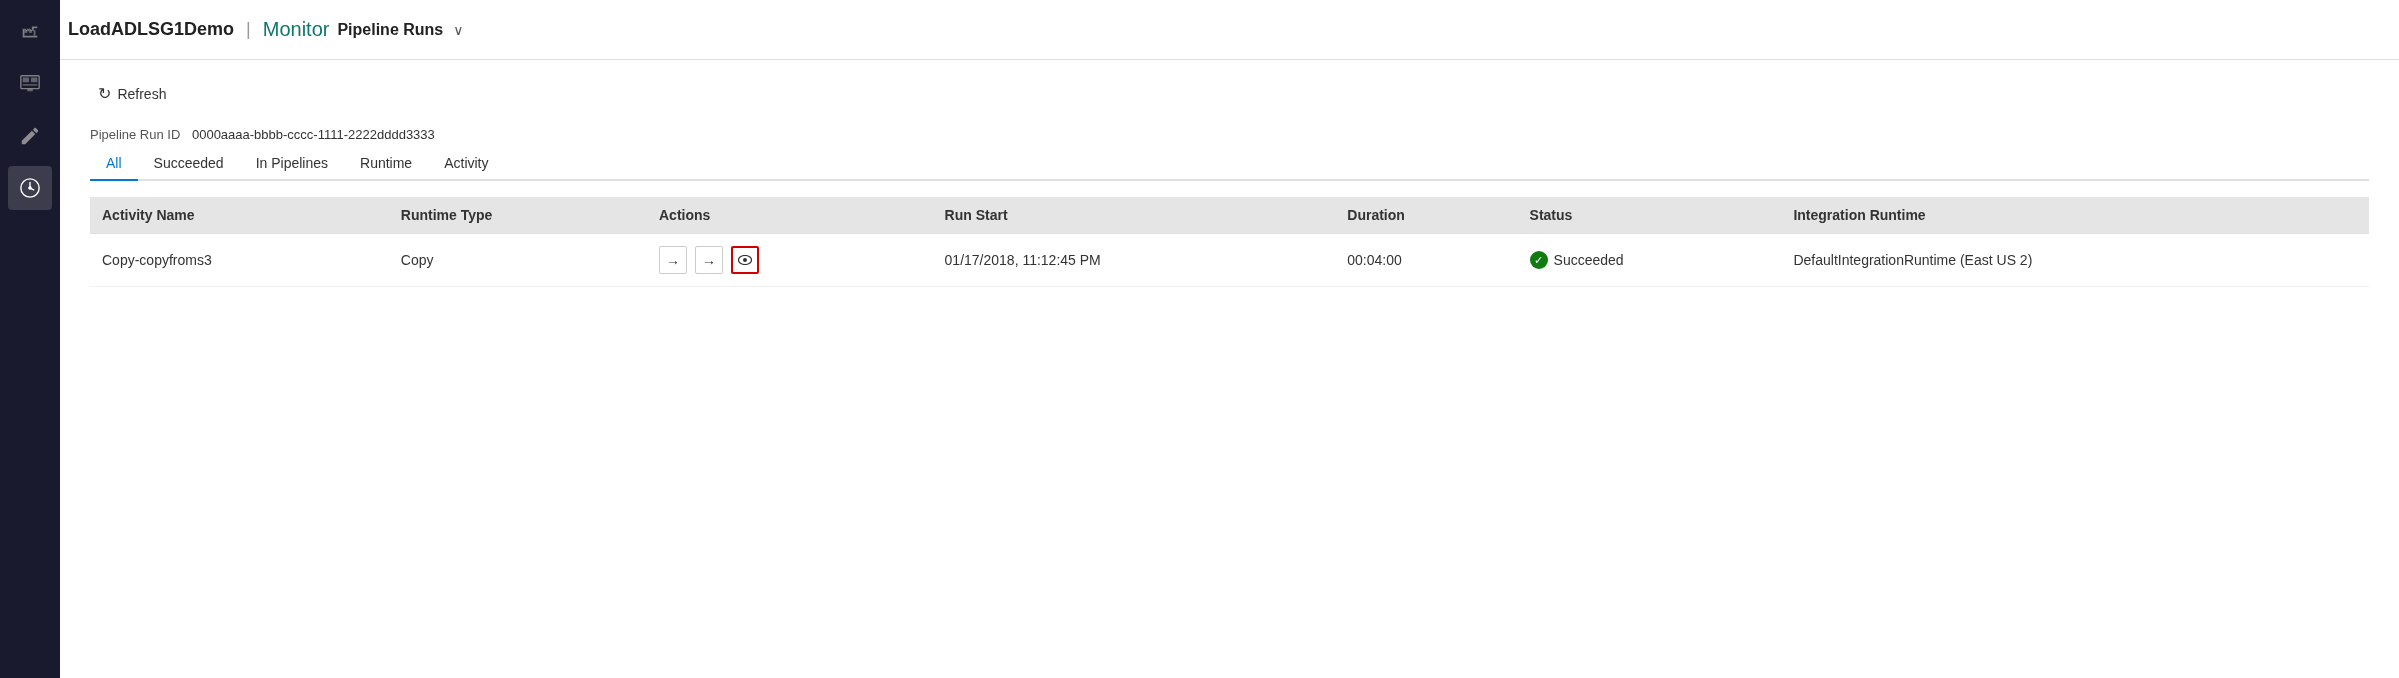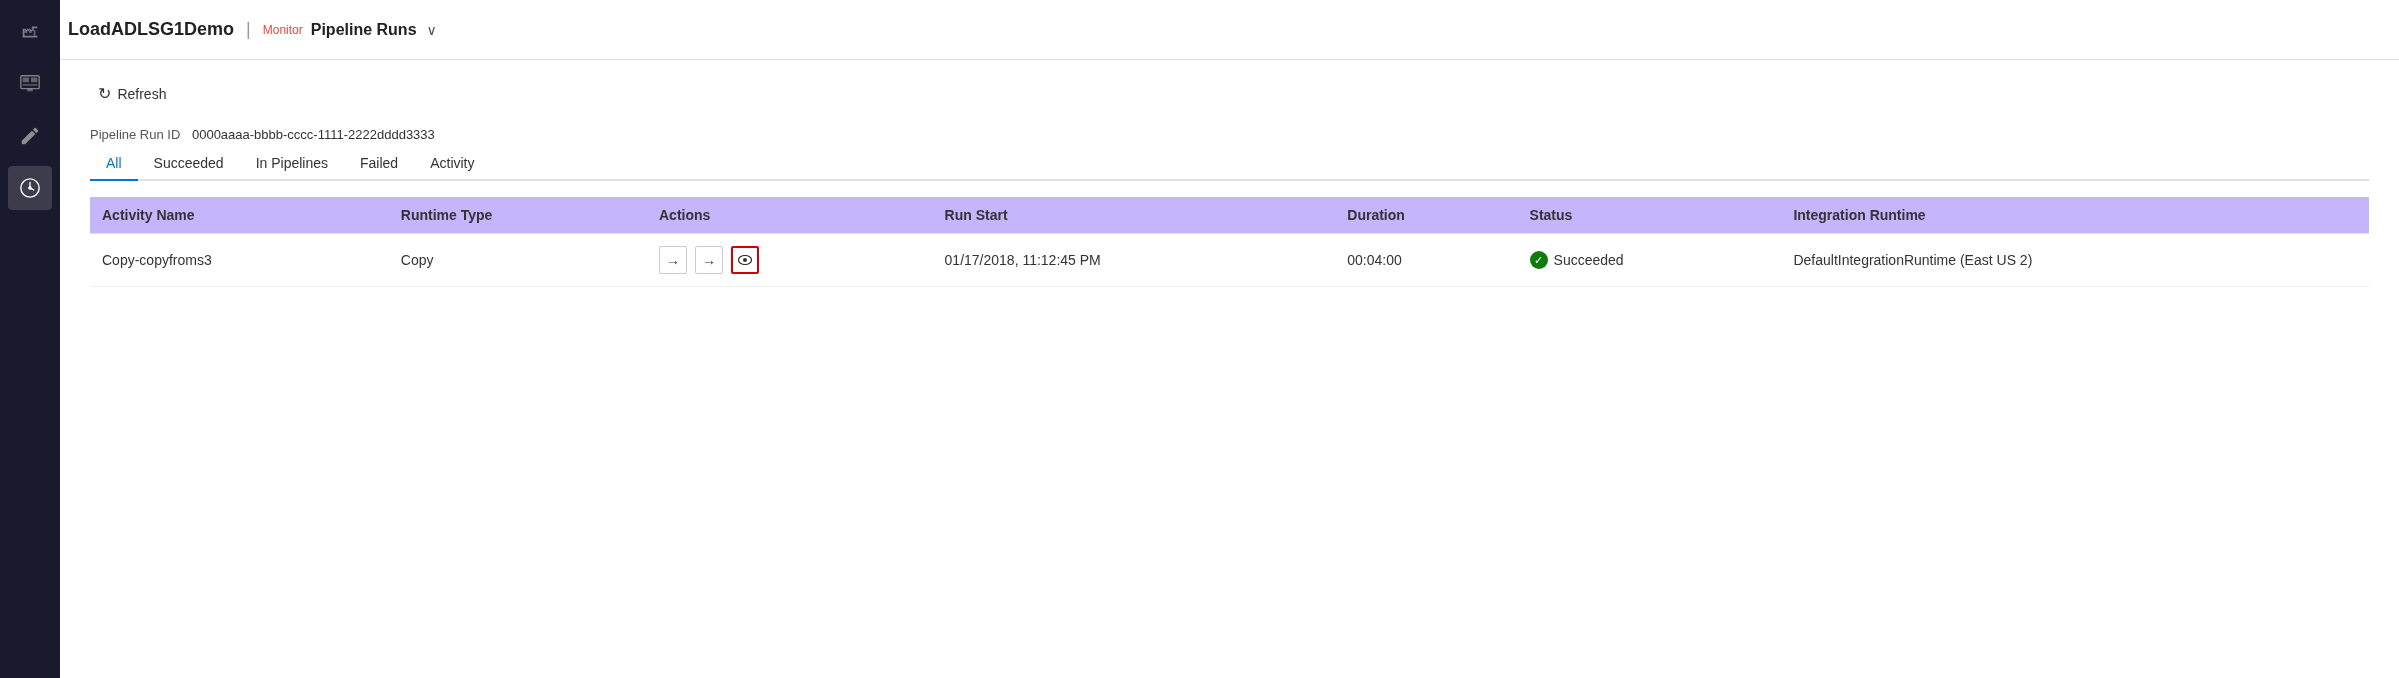--- a/index.html
+++ b/index.html
@@ -54,22 +54,22 @@
       font-size: 18px;
       font-weight: 600;
       color: #222;
     }
     .top-header-sep {
       color: #999;
       font-size: 18px;
       margin: 0 4px;
     }
     .top-header-monitor {
-      color: #ef4444;
-      font-size: 12px;
+      color: #0f766e;
+      font-size: 20px;
     }
     .top-header-pipeline {
       font-size: 16px;
       font-weight: 600;
       color: #222;
     }
     .top-header-chevron {
       color: #555;
       font-size: 14px;
       margin-left: 2px;
@@ -169,21 +169,21 @@
       width: 100%;
       border-collapse: collapse;
       font-size: 14px;
     }
     thead th {
       text-align: left;
       padding: 10px 12px;
       font-weight: 600;
       color: #333;
       border-bottom: 1px solid #e0e0e0;
-      background: #c4b5fd;
+      background: #e5e5e5;
     }
     tbody td {
       padding: 12px 12px;
       color: #333;
       border-bottom: 1px solid #f0f0f0;
       vertical-align: middle;
     }
 
     
     .action-btn {
@@ -280,21 +280,21 @@
 
     <div class="pipeline-run-id">
       <span class="pipeline-run-id-label">Pipeline Run ID</span>
       <span class="pipeline-run-id-value">0000aaaa-bbbb-cccc-1111-2222dddd3333</span>
     </div>
 
     <div class="tabs">
       <div class="tab active">All</div>
       <div class="tab">Succeeded</div>
       <div class="tab">In Pipelines</div>
-      <div class="tab">Failed</div>
+      <div class="tab">Runtime</div>
       <div class="tab">Activity</div>
     </div>
 
     <div class="table-container">
       <table>
         <thead>
           <tr>
             <th>Activity Name</th>
             <th>Runtime Type</th>
             <th>Actions</th>

